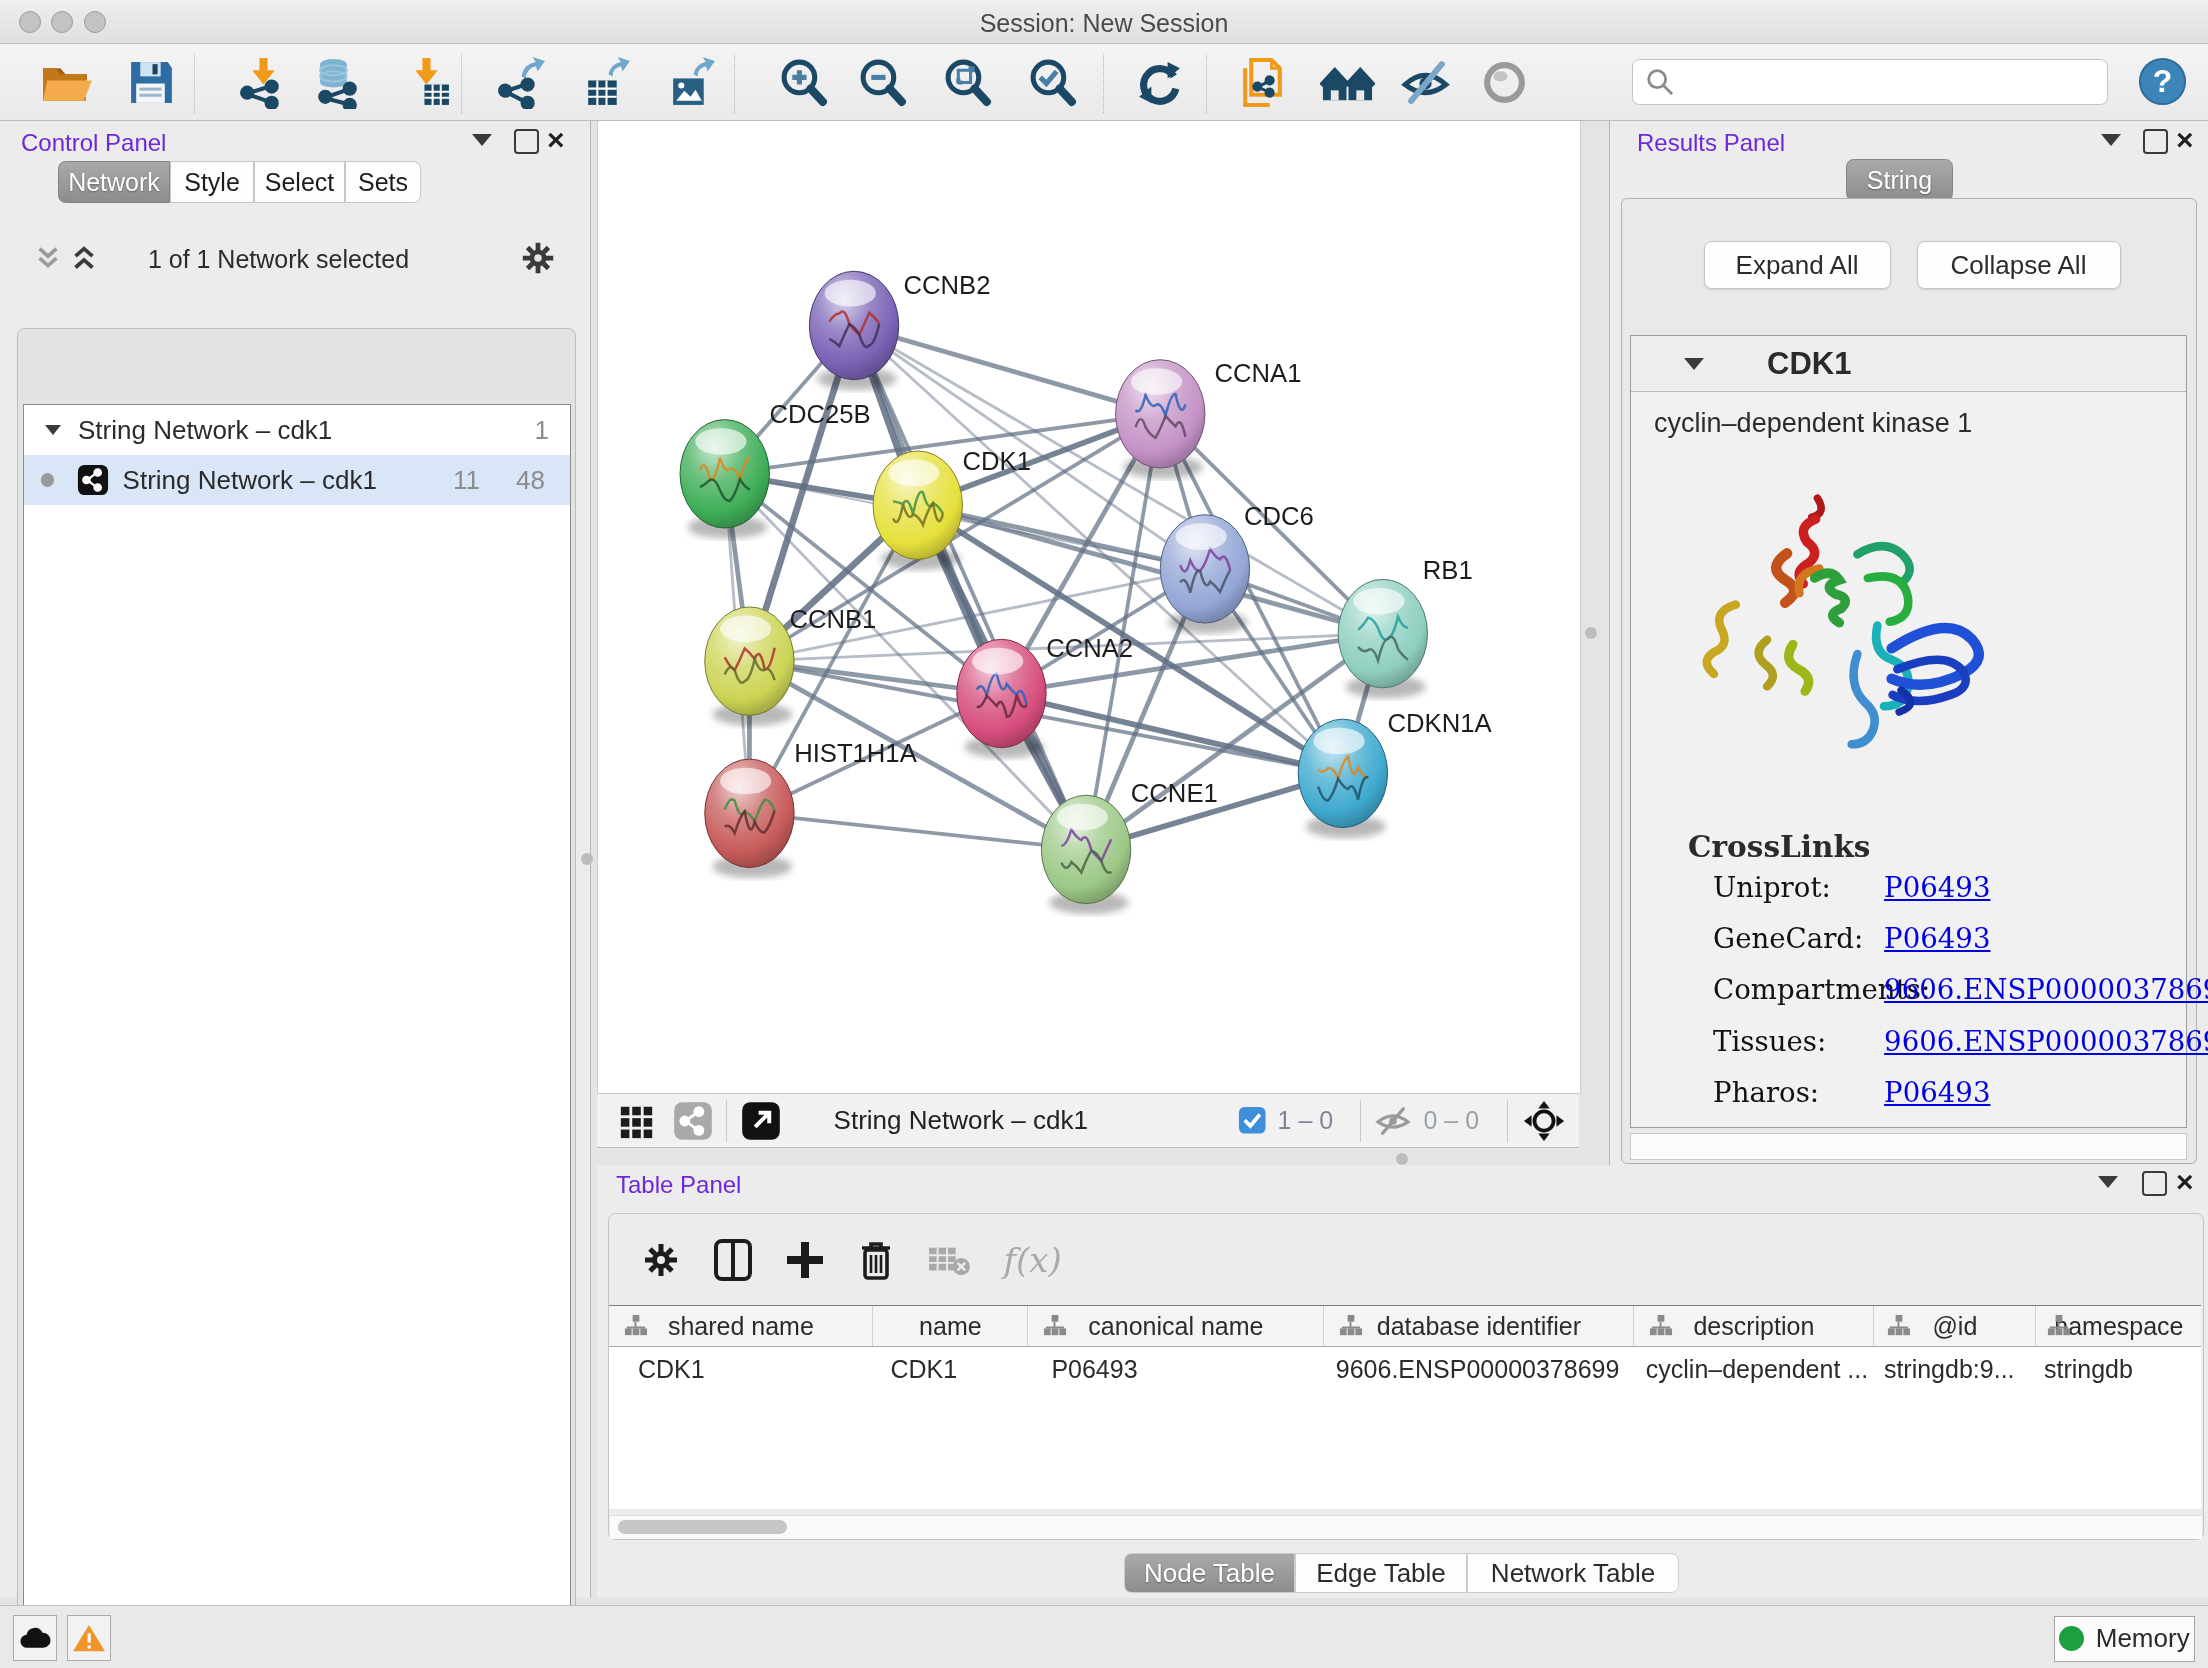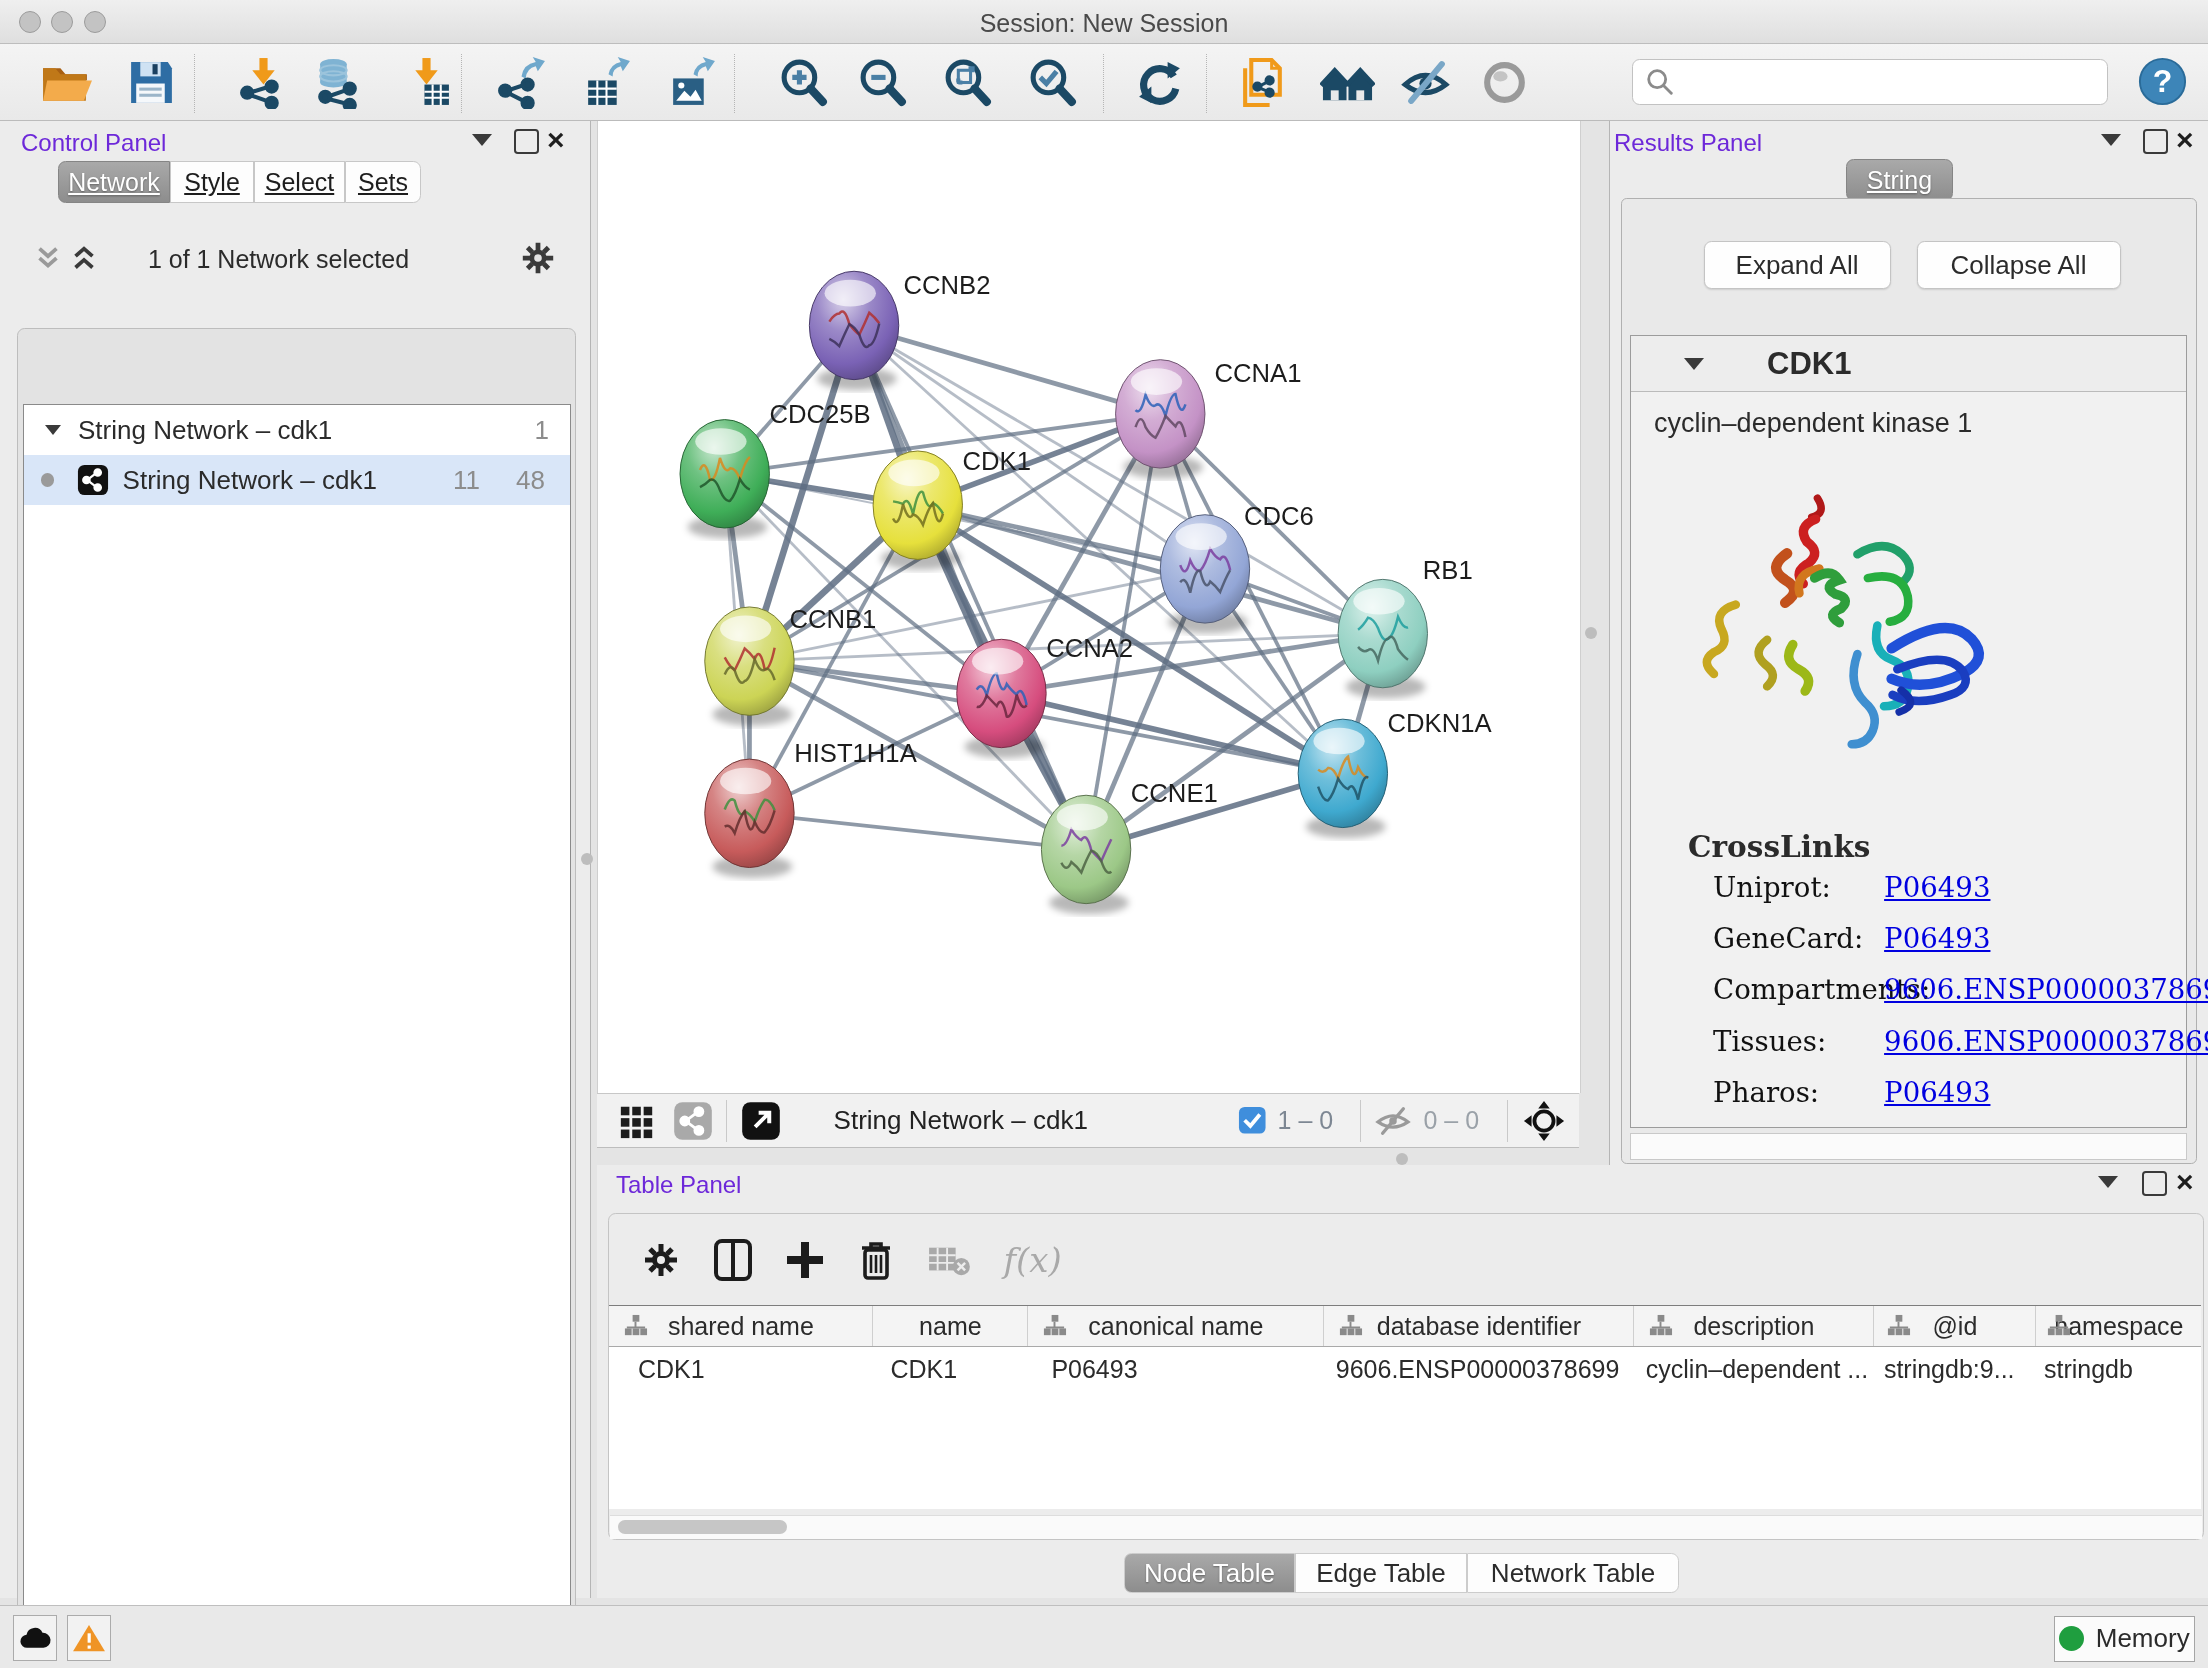--- a/index.html
+++ b/index.html
@@ -20,21 +20,21 @@
              border-radius:7.6px;display:flex;align-items:center;}
   .searchbox input{border:none;outline:none;font-size:23px;width:409px;background:transparent;
                    font-family:"Liberation Sans",sans-serif;}
   
   .panel-title{font-size:24px;color:#6d28d9;}
   .tri-down{width:0;height:0;border-left:10.5px solid transparent;border-right:10.5px solid transparent;
             border-top:12.4px solid #3a3a3a;}
   .float-box{width:21px;height:21px;border:2.9px solid #3a3a3a;border-radius:3.8px;}
   .close-x{font-size:30px;font-weight:bold;color:#1e1e1e;line-height:21px;}
   .tab{height:42px;display:flex;align-items:center;justify-content:center;font-size:25px;
-       background:#fdfdfd;border:1px solid #c7c7c7;color:#1d1d1d;box-sizing:border-box;text-decoration:underline;}
+       background:#fdfdfd;border:1px solid #c7c7c7;color:#1d1d1d;box-sizing:border-box;}
   .tab.sel{background:linear-gradient(#a9a9a9,#8d8d8d);color:#fff;border-color:#858585;
            text-shadow:0 1px 1.9px rgba(0,0,0,.35);}
   
   .cp{left:0;top:121px;width:590px;height:1477px;background:#ececec;border-right:1px solid #b5b5b5;}
   .groupbox{left:17px;top:207px;width:557px;height:1370px;background:#e3e3e3;border:1px solid #bdbdbd;border-radius:7.6px;}
   .list{left:23px;top:283px;width:546px;height:1290px;background:#fff;border:1px solid #8a8a8a;}
   .lrow{height:50px;display:flex;align-items:center;font-size:26px;}
   .lrow.sel{background:#d9e6f8;}
   .count{color:#8c8c8c;}
   
@@ -613,21 +613,21 @@
       <span style="font-size:25px;color:#9aa1a8;margin:0 15px 0 11.4px">0 – 0</span>
       <div class="nettb-sep"></div>
       <svg width="44" height="44" viewBox="0 0 46 46" style="margin-right:13.3px">
         <circle cx="23" cy="23" r="10" fill="none" stroke="#111" stroke-width="4"></circle>
         <path d="M23 2 l6 8 h-12 z M23 44 l-6 -8 h12 z M2 23 l8 -6 v12 z M44 23 l-8 6 v-12 z" fill="#111"></path>
       </svg>
     </div>
   </div>
 
   <div class="abs rp">
-    <div class="abs panel-title" style="left:4px;top:7.6px">Results Panel</div>
+    <div class="abs panel-title" style="left:27px;top:7.6px">Results Panel</div>
     <div class="abs tri-down" style="left:491px;top:13.3px"></div>
     <div class="abs float-box" style="left:533px;top:7.6px"></div>
     <div class="abs close-x" style="left:566px;top:7.6px">×</div>
 
     <div class="abs tab sel" style="left:236px;top:38px;width:107px;border-radius:7.6px">
         <span>String</span>
       </div>
 
     <div class="abs rp-content">
       <div class="abs btn" style="left:82px;top:42px;width:185px;height:46px">

